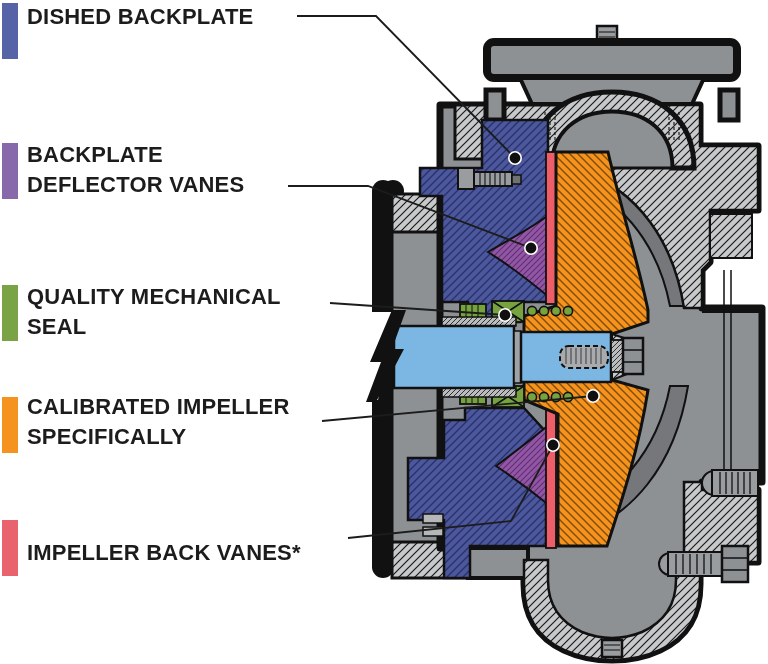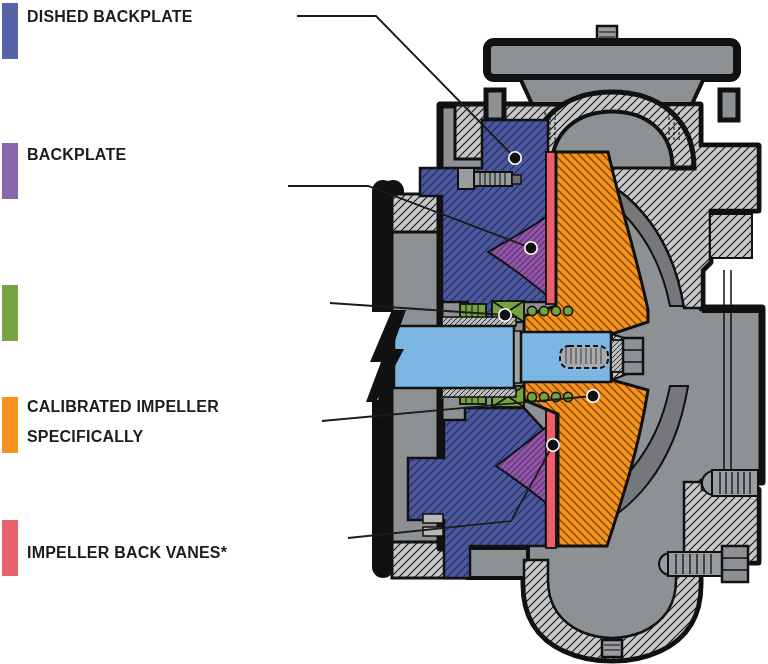--- a/index.html
+++ b/index.html
@@ -1,19 +1,19 @@
 <!DOCTYPE html>
 <html><head>
 <meta charset="utf-8">
 <style>
   html,body{margin:0;padding:0;background:#fff;}
   #stage{position:relative;width:768px;height:664px;background:#fff;overflow:hidden;
          font-family:"Liberation Sans",sans-serif;}
   #pump-svg{position:absolute;left:0;top:0;}
-  .label{position:absolute;left:27px;color:#1c1c1c;font-weight:bold;font-size:16px;
+  .label{position:absolute;left:27px;color:#1c1c1c;font-weight:bold;font-size:22px;
          line-height:30px;letter-spacing:.2px;white-space:nowrap;}
   .swatch{position:absolute;left:2px;width:16px;height:56px;}
   .ln{display:block;}
 </style>
 </head>
 <body>
 
 <div id="stage">
 
 <svg id="pump-svg" width="768" height="664" viewBox="0 0 768 664">
@@ -189,23 +189,28 @@
 
   <div class="swatch" style="top: 3px; background-color: rgb(86, 99, 167);"></div>
   <div class="label" style="top:2px">
     <div class="ln">DISHED BACKPLATE</div>
     <div class="ln"></div>
   </div>
 
   <div class="swatch" style="top: 143px; background-color: rgb(135, 104, 171);"></div>
   <div class="label" style="top:140px">
     <div class="ln">BACKPLATE</div>
+    <div class="ln">DEFLECTOR VANES</div>
   </div>
 
   <div class="swatch" style="top: 285px; background-color: rgb(121, 163, 68);"></div>
+  <div class="label" style="top:282px">
+    <div class="ln">QUALITY MECHANICAL</div>
+    <div class="ln">SEAL</div>
+  </div>
 
   <div class="swatch" style="top: 397px; background-color: rgb(246, 146, 30);"></div>
   <div class="label" style="top:392px">
     <div class="ln">CALIBRATED IMPELLER</div>
     <div class="ln">SPECIFICALLY</div>
   </div>
 
   <div class="swatch" style="top: 520px; background-color: rgb(232, 99, 109);"></div>
   <div class="label" style="top:538px">
     <div class="ln">IMPELLER BACK VANES*</div>

